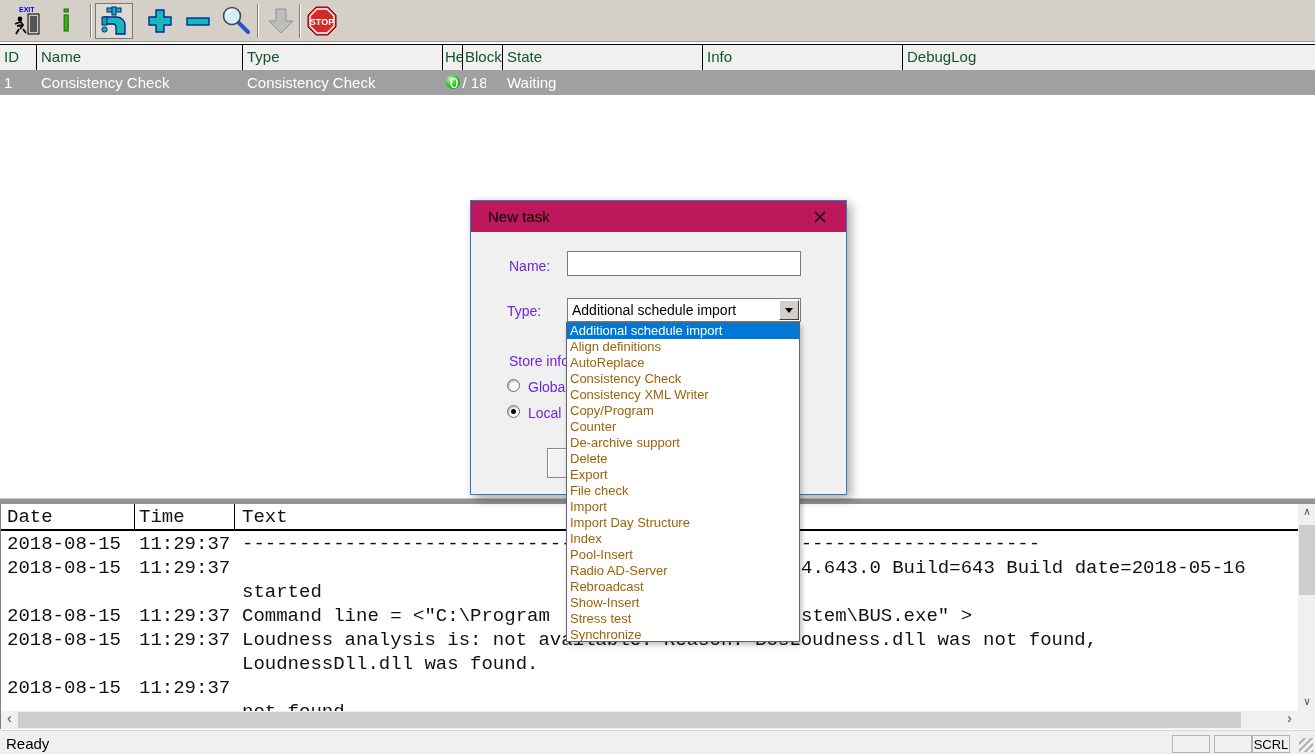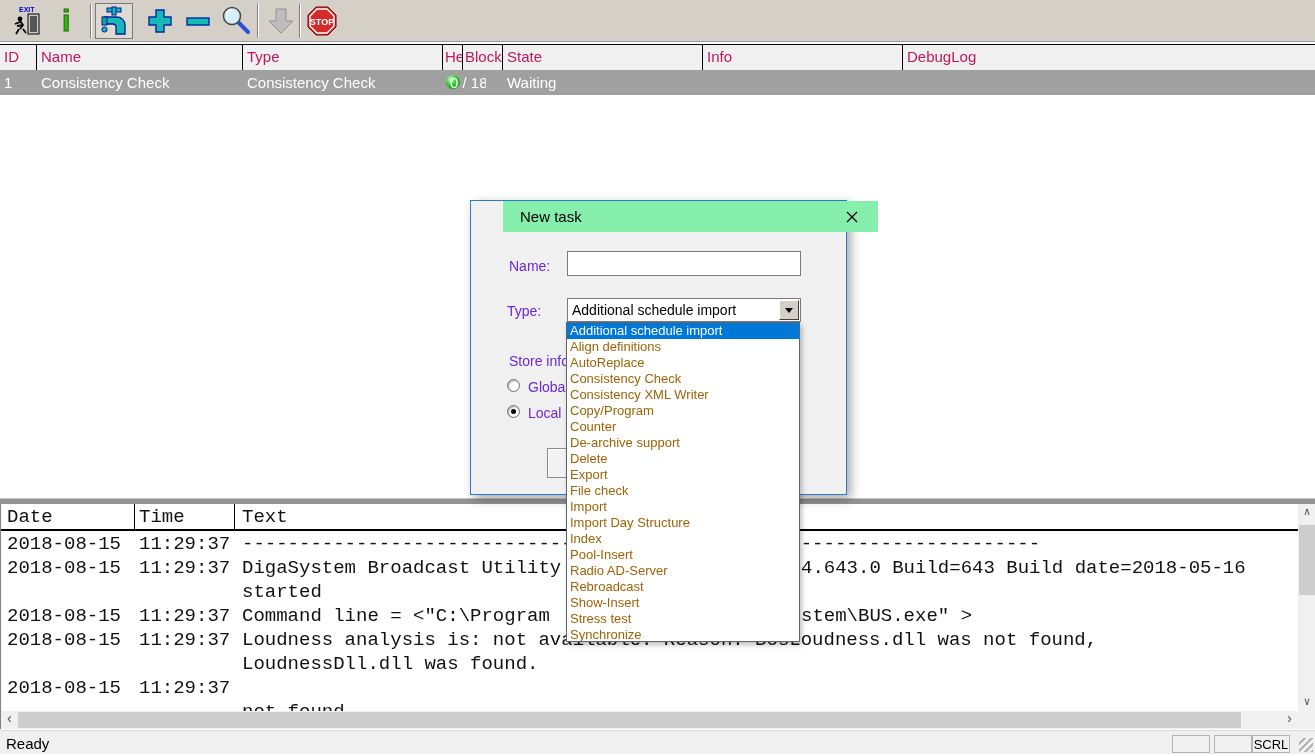--- a/index.html
+++ b/index.html
@@ -13,21 +13,21 @@
   .tbtn { position:absolute; top:3px; width:38px; height:36px; display:flex;
           align-items:center; justify-content:center; }
   .tbtn.pressed { border:1px solid #7a7a7a; background:#dedad2; }
   .tsep { position:absolute; top:4px; width:2px; height:34px;
           border-left:1px solid #808080; border-right:1px solid #ffffff; }
 
   
   .list-header { position:absolute; left:0; top:44px; width:1315px; height:25px;
                  background:#f0f0f0; border-top:1px solid #000; border-bottom:1px solid #000; }
   .hcell { position:absolute; top:0; height:29px; line-height:23px; padding-left:4px;
-           font-size:15px; color:#be185d; border-right:1px solid #000; overflow:hidden;
+           font-size:15px; color:#14532d; border-right:1px solid #000; overflow:hidden;
            white-space:nowrap; background:#f0f0f0; }
   .task-row { position:absolute; left:0; top:70px; width:1315px; height:25px;
               background:#a0a0a0; color:#fff; font-size:15px; }
   .rcell { position:absolute; top:0; height:25px; line-height:25px; padding-left:4px;
            overflow:hidden; white-space:nowrap; }
   .led { position:absolute; left:446px; top:5px; width:14px; height:14px; border-radius:50%;
          background:radial-gradient(circle at 35% 30%, #ccffc4, #2ec82e 45%, #0c860c); }
 
   
   .splitter { position:absolute; left:0; top:498px; width:1315px; height:6px;
@@ -60,21 +60,21 @@
   .status-ready { position:absolute; left:6px; top:4px; }
   .spane { position:absolute; top:4px; width:38px; height:18px; border:1px solid #b4b4b4;
            font-size:13px; text-align:center; line-height:17px; color:#000; }
   .grip { position:absolute; right:2px; bottom:2px; width:14px; height:14px;
           background:repeating-linear-gradient(135deg, transparent 0 3px, #b2b2b2 3px 5px); }
 
   
   .dialog { position:absolute; left:470px; top:200px; width:377px; height:295px;
             background:#f0f0f0; border:1px solid #2b7cc7;
             box-shadow:4px 4px 10px rgba(0,0,0,.35); z-index:40; font-size:14px; }
-  .dlg-title { position:absolute; left:0; top:0; width:100%; height:31px; background:#86efac;margin-left:32px; }
+  .dlg-title { position:absolute; left:0; top:0; width:100%; height:31px; background:#be185d; }
   .dlg-title-text { position:absolute; left:17px; top:7px; font-size:15px; color:#000; }
   .dlg-close { position:absolute; right:11px; top:5px; width:30px; height:22px;
                display:flex; align-items:center; justify-content:center; }
   .dlg-label { position:absolute; color:#6d28d9; white-space:nowrap; }
   .dlg-input { position:absolute; left:96px; width:234px; height:25px; background:#fff;
                border:1px solid #7a7a7a; font-size:14px; padding:2px 4px;
                font-family:"Liberation Sans",sans-serif; }
   .combo { position:absolute; left:96px; top:97px; width:234px; height:24px; background:#fff;
            border:1px solid #7a7a7a; }
   .combo-text { position:absolute; left:4px; top:3px; font-size:14px; white-space:nowrap; }
@@ -194,21 +194,20 @@
   <div class="log-panel">
     <div class="log-rows">
         <div class="log-row" style="top: 28px;">
           <span style="left: 6px;">2018-08-15</span>
           <span style="left: 138px;">11:29:37</span>
           <span style="left: 241px;">----------------------------------------------------------------------</span>
         </div>
         <div class="log-row" style="top: 52px;">
           <span style="left: 6px;">2018-08-15</span>
           <span style="left: 138px;">11:29:37</span>
-          <span style="left: 241px;">DigaSystem Broadcast Utility</span>
           <span style="left: 800px;">4.643.0 Build=643 Build date=2018-05-16</span>
         </div>
         <div class="log-row" style="top: 76px; padding-left: 46px;">
           <span style="left: 241px;">started</span>
         </div>
         <div class="log-row" style="top: 100px;">
           <span style="left: 6px;">2018-08-15</span>
           <span style="left: 138px;">11:29:37</span>
           <span style="left: 241px;">Command line = &lt;"C:\Program</span>
           <span style="left: 800px;">stem\BUS.exe" &gt;</span>

